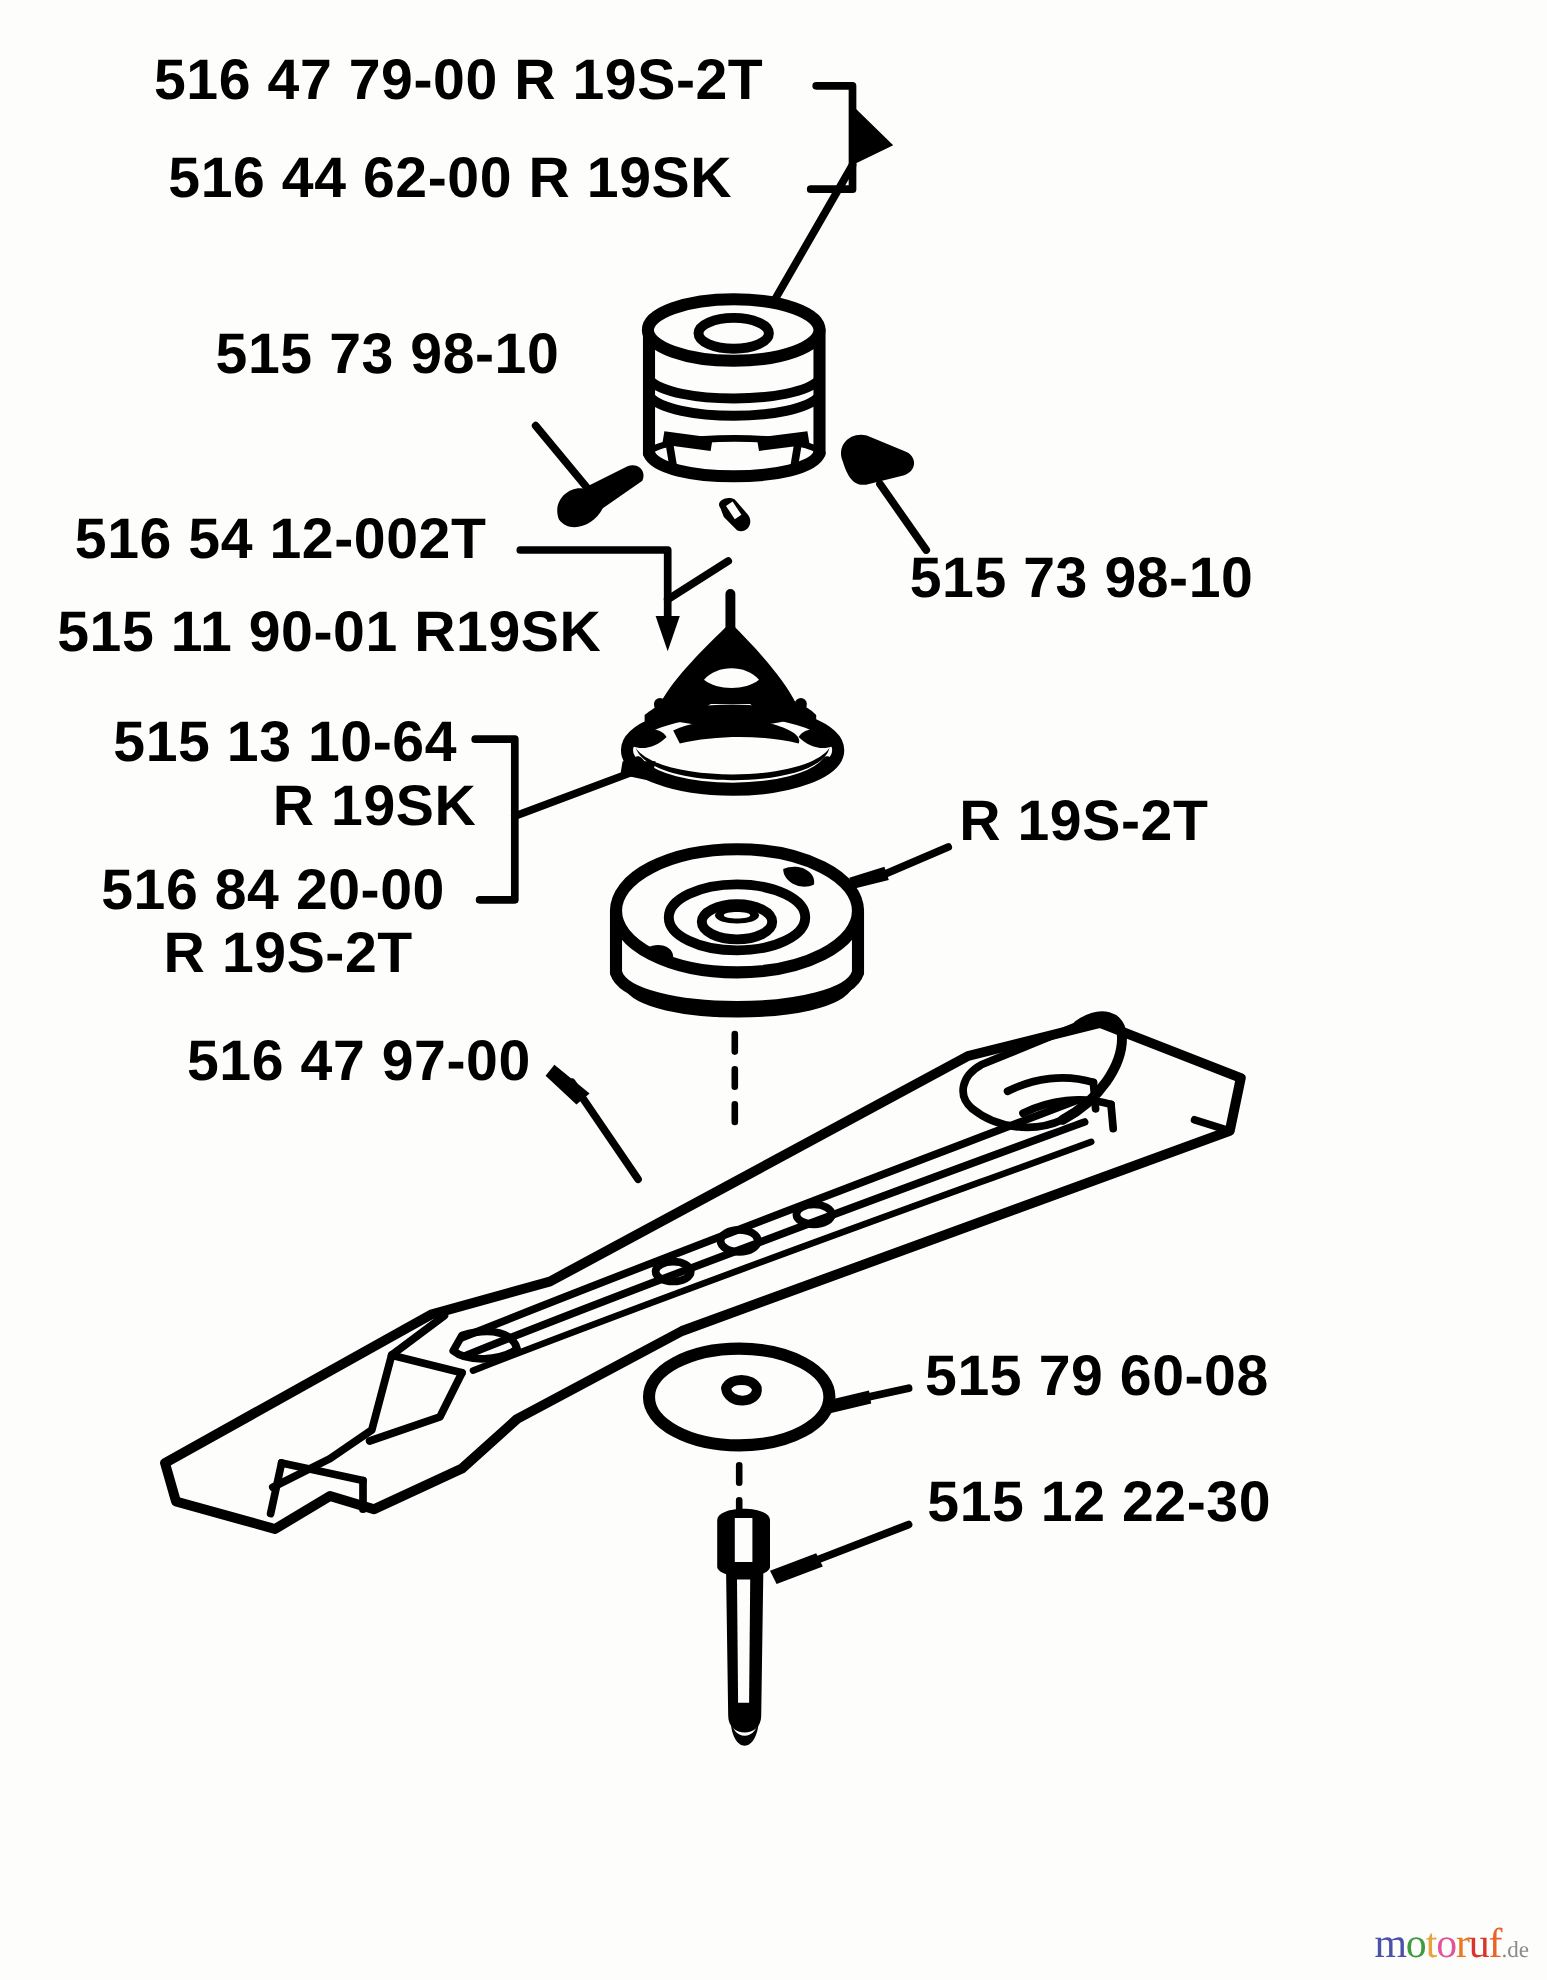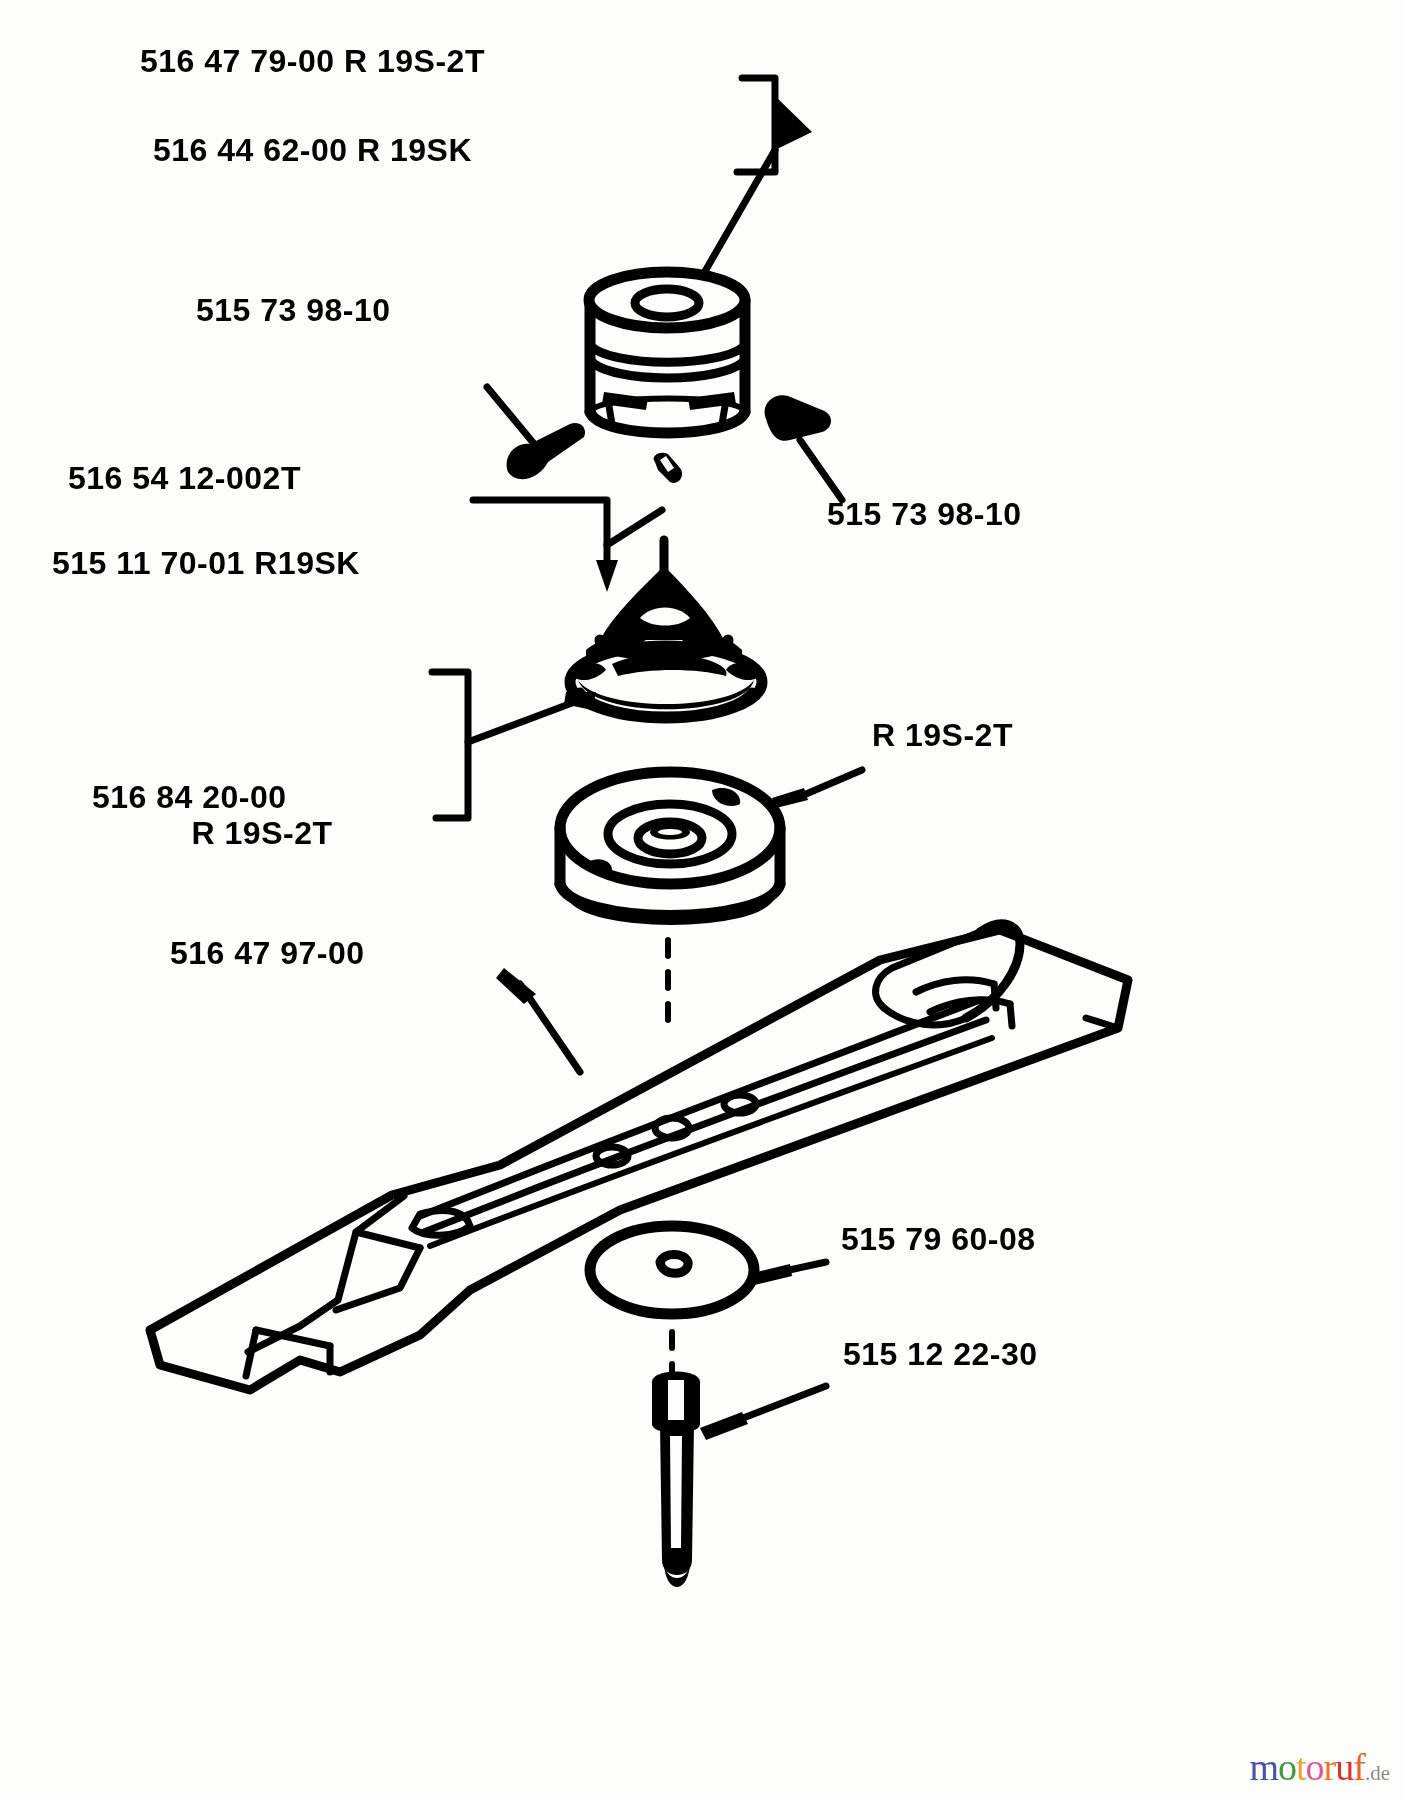--- a/index.html
+++ b/index.html
@@ -31,21 +31,21 @@
     line-height:1.12;
     font-stretch:condensed;
     transform-origin:left top;
   }
   .lbl.l-left{ text-align:left; }
   .lbl .ln{ display:block; }
   .lbl .ln.ind-r{ text-align:right; }
   .lbl .ln.ind-c{ text-align:center; }
 
   
-  .s-42{ font-size:32px; }
+  .s-42{ font-size:52px; }
 
   #watermark{
     position:absolute;
     right:16px;
     bottom:14px;
     font-family:"Liberation Serif", serif;
     font-size:38px;
     line-height:1;
     letter-spacing:-1px;
     user-select:none;
@@ -277,27 +277,31 @@
 
   <div class="lbl l-left s-42" style="left:196px;top:293px;">
     <span class="ln">515 73 98-10</span>
   </div>
 
   <div class="lbl l-left s-42" style="left:68px;top:461px;">
     <span class="ln">516 54 12-002T</span>
   </div>
 
   <div class="lbl l-left s-42" style="left:52px;top:546px;">
-    <span class="ln">515 11 70-01 R19SK</span>
+    <span class="ln">515 11 90-01 R19SK</span>
   </div>
 
   <div class="lbl l-left s-42" style="left:827px;top:497px;">
     <span class="ln">515 73 98-10</span>
   </div>
 
+  <div class="lbl l-left s-42" style="left:103px;top:646px;width:330px;">
+    <span class="ln">515 13 10-64</span>
+    <span class="ln ind-r">R 19SK</span>
+  </div>
 
   <div class="lbl l-left s-42" style="left:92px;top:780px;width:340px;">
     <span class="ln">516 84 20-00</span>
     <span class="ln ind-c">R 19S-2T</span>
   </div>
 
   <div class="lbl l-left s-42" style="left:872px;top:718px;">
     <span class="ln">R 19S-2T</span>
   </div>
 

